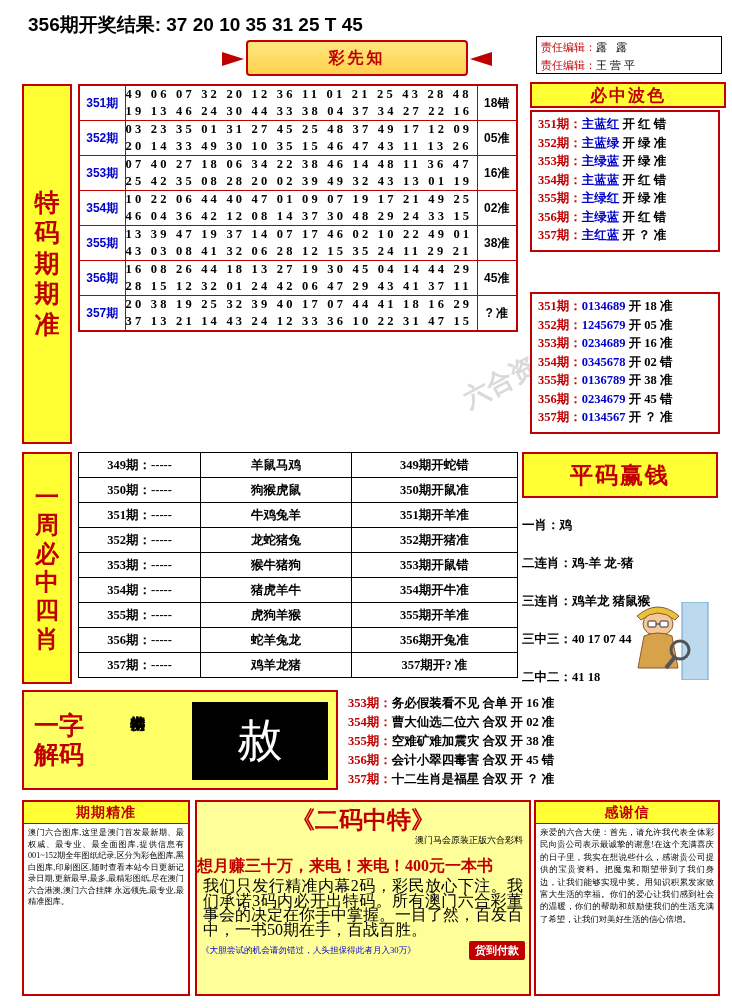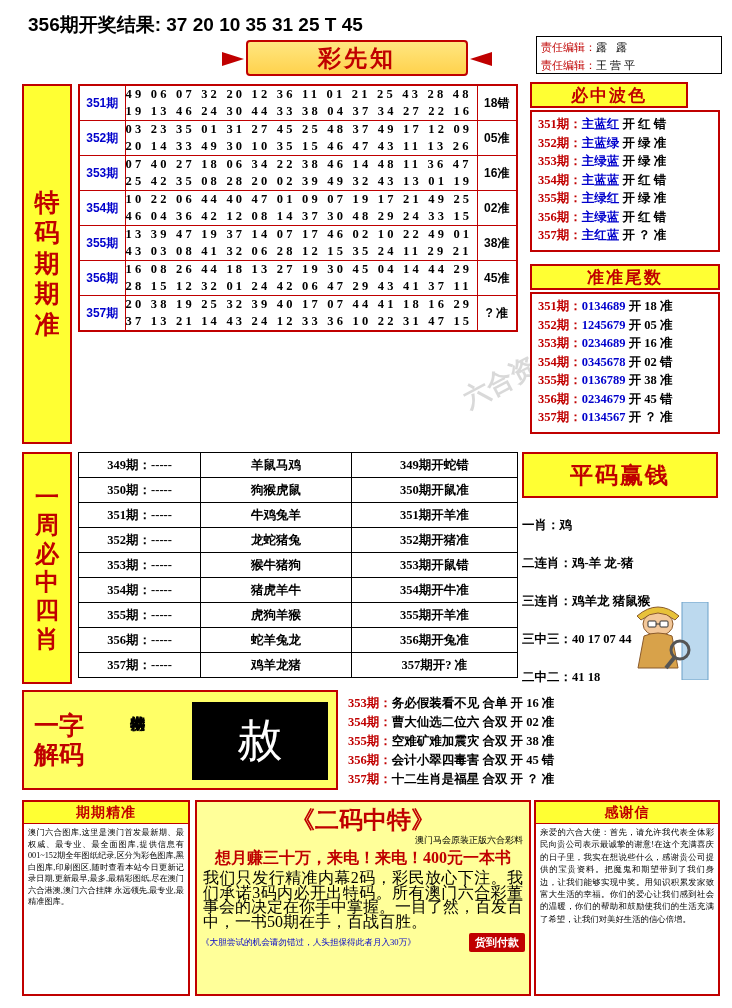--- a/index.html
+++ b/index.html
@@ -32,21 +32,21 @@
 
   
   .banner {
     position:absolute; left:246px; top:40px; width:222px; height:36px;
     background:linear-gradient(#ffe680,#ffd24d);
     border:2px solid #c00000;
     border-radius:4px;
     display:flex; align-items:center; justify-content:center;
   }
   .banner span {
-    font-size:23px; font-weight:bold; color:#c00000;
+    font-size:16px; font-weight:bold; color:#c00000;
     font-family:Liberation Mono, monospace;
     letter-spacing:3px;
   }
   .banner:before, .banner:after{
     content:""; position:absolute; top:10px; width:22px; height:14px;
     background:#c00000; clip-path:polygon(0 50%,100% 0,100% 100%);
   }
   .banner:before{ left:-26px; transform:scaleX(-1);}
   .banner:after{ right:-26px; }
 
@@ -160,22 +160,22 @@
     font-size:14px; font-weight:bold; color:#c00000; font-family:"Liberation Serif", serif;
     letter-spacing:1px;
   }
   .bot-body { padding:3px 4px; font-size:8.2px; line-height:11.5px; color:#000;
     font-family:"Liberation Serif", serif; text-align:justify; }
   .bot3 .bot-body { font-size:8.4px; line-height:12.4px; }
 
   .b2-title { text-align:center; padding-top:2px; }
   .b2-title .t1 { font-size:24px; font-weight:bold; color:#c00000; font-family:"Liberation Serif", serif; }
   .b2-sub { font-size:9px; color:#000; text-align:right; padding-right:6px; margin-top:-2px;}
-  .b2-line2 { text-align:center; font-size:16px; font-weight:bold; color:#c00000;
-    font-family:"Liberation Serif", serif; margin-top:1px; }
+  .b2-line2 { font-size:16px; font-weight:bold; color:#c00000;
+    font-family:"Liberation Serif", serif; margin-top:9px; }
   .b2-para { font-size:16px; line-height:14.5px; padding:2px 6px; color:#000;
     font-family:"Liberation Serif", serif; text-align:justify; }
   .b2-foot { display:flex; justify-content:space-between; align-items:center;
     padding:0 4px; margin-top:2px; }
   .b2-foot .l { font-size:8.6px; color:#0000cc; font-family:"Liberation Serif", serif;}
   .b2-foot .r { font-size:11px; font-weight:bold; color:#fff; background:#c00000;
     padding:2px 6px; border-radius:2px; font-family:"Liberation Serif", serif;}
 
   .wm { position:absolute; font-size:26px; color:rgba(120,120,120,0.28);
     font-family:"Liberation Serif", serif; transform:rotate(-28deg); pointer-events:none;
@@ -270,38 +270,35 @@
         <td class="nt-period">357期</td>
         <td class="nt-nums">
           <div>20 38 19 25 32 39 40 17 07 44 41 18 16 29</div>
           <div>37 13 21 14 43 24 12 33 36 10 22 31 47 15</div>
         </td>
         <td class="nt-res">? 准</td>
       </tr>
     </tbody>
   </table>
 
-  <div class="rbox-title" style="left:530px;top:82px;width:158px;height:26px;">
+  <div class="rbox-title" style="left:530px;top:82px;width:196px;height:26px;">
     <span>必中波色</span>
   </div>
   <div class="rbox" style="left:530px;top:110px;width:190px;height:142px;">
     <div class="rlist">
       <div><span class="p">351期：</span><span class="b">主蓝红</span> <span class="k">开 红 错</span></div>
       <div><span class="p">352期：</span><span class="b">主蓝绿</span> <span class="k">开 绿 准</span></div>
       <div><span class="p">353期：</span><span class="b">主绿蓝</span> <span class="k">开 绿 准</span></div>
       <div><span class="p">354期：</span><span class="b">主蓝蓝</span> <span class="k">开 红 错</span></div>
       <div><span class="p">355期：</span><span class="b">主绿红</span> <span class="k">开 绿 准</span></div>
       <div><span class="p">356期：</span><span class="b">主绿蓝</span> <span class="k">开 红 错</span></div>
       <div><span class="p">357期：</span><span class="b">主红蓝</span> <span class="k">开 ？ 准</span></div>
     </div>
   </div>
 
-  <div class="rbox-title" style="left:530px;top:264px;width:190px;height:26px;">
-    <span>准准尾数</span>
-  </div>
   <div class="rbox" style="left:530px;top:292px;width:190px;height:142px;">
     <div class="rlist">
       <div><span class="p">351期：</span><span class="b">0134689</span> <span class="k">开 18 准</span></div>
       <div><span class="p">352期：</span><span class="b">1245679</span> <span class="k">开 05 准</span></div>
       <div><span class="p">353期：</span><span class="b">0234689</span> <span class="k">开 16 准</span></div>
       <div><span class="p">354期：</span><span class="b">0345678</span> <span class="k">开 02 错</span></div>
       <div><span class="p">355期：</span><span class="b">0136789</span> <span class="k">开 38 准</span></div>
       <div><span class="p">356期：</span><span class="b">0234679</span> <span class="k">开 45 错</span></div>
       <div><span class="p">357期：</span><span class="b">0134567</span> <span class="k">开 ？ 准</span></div>
     </div>

